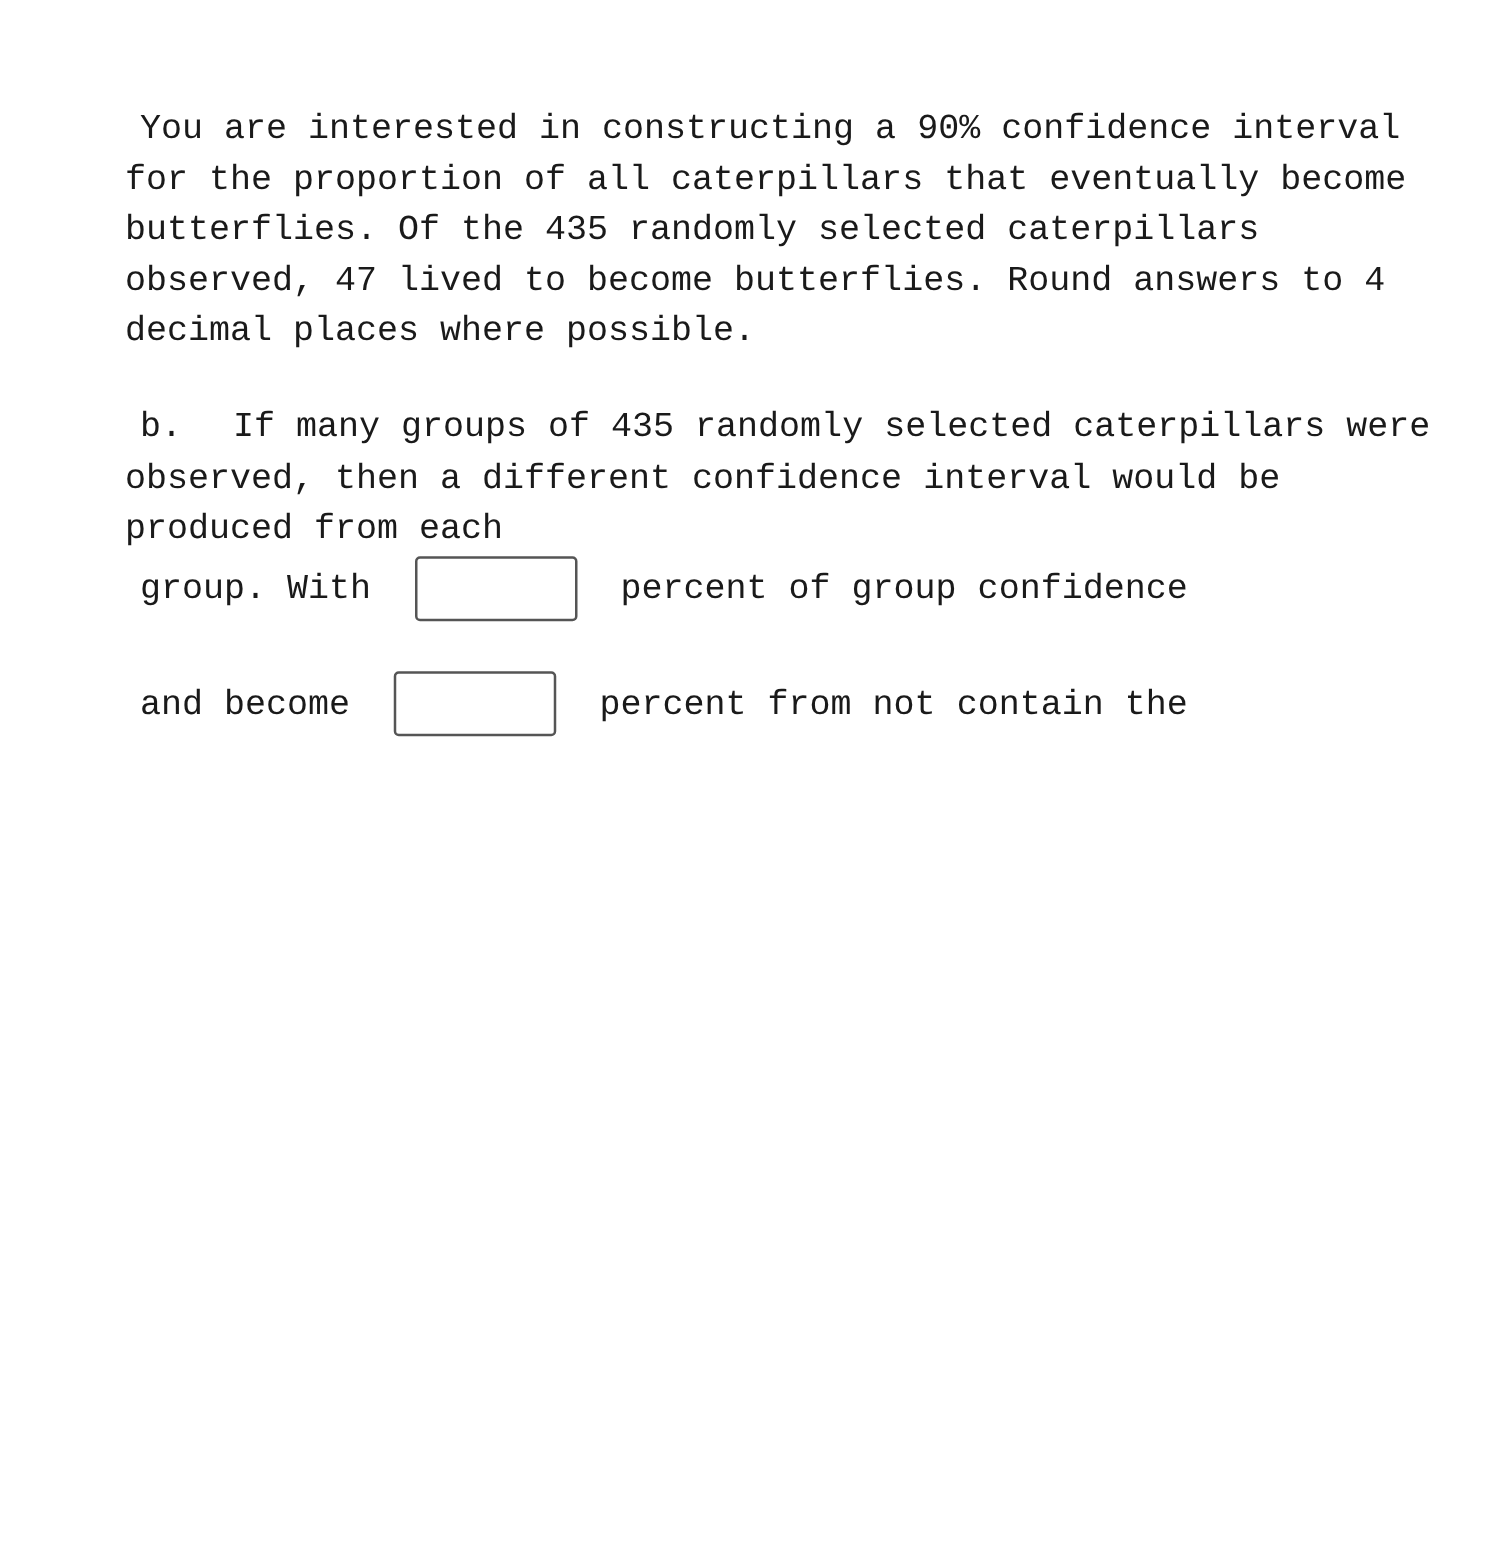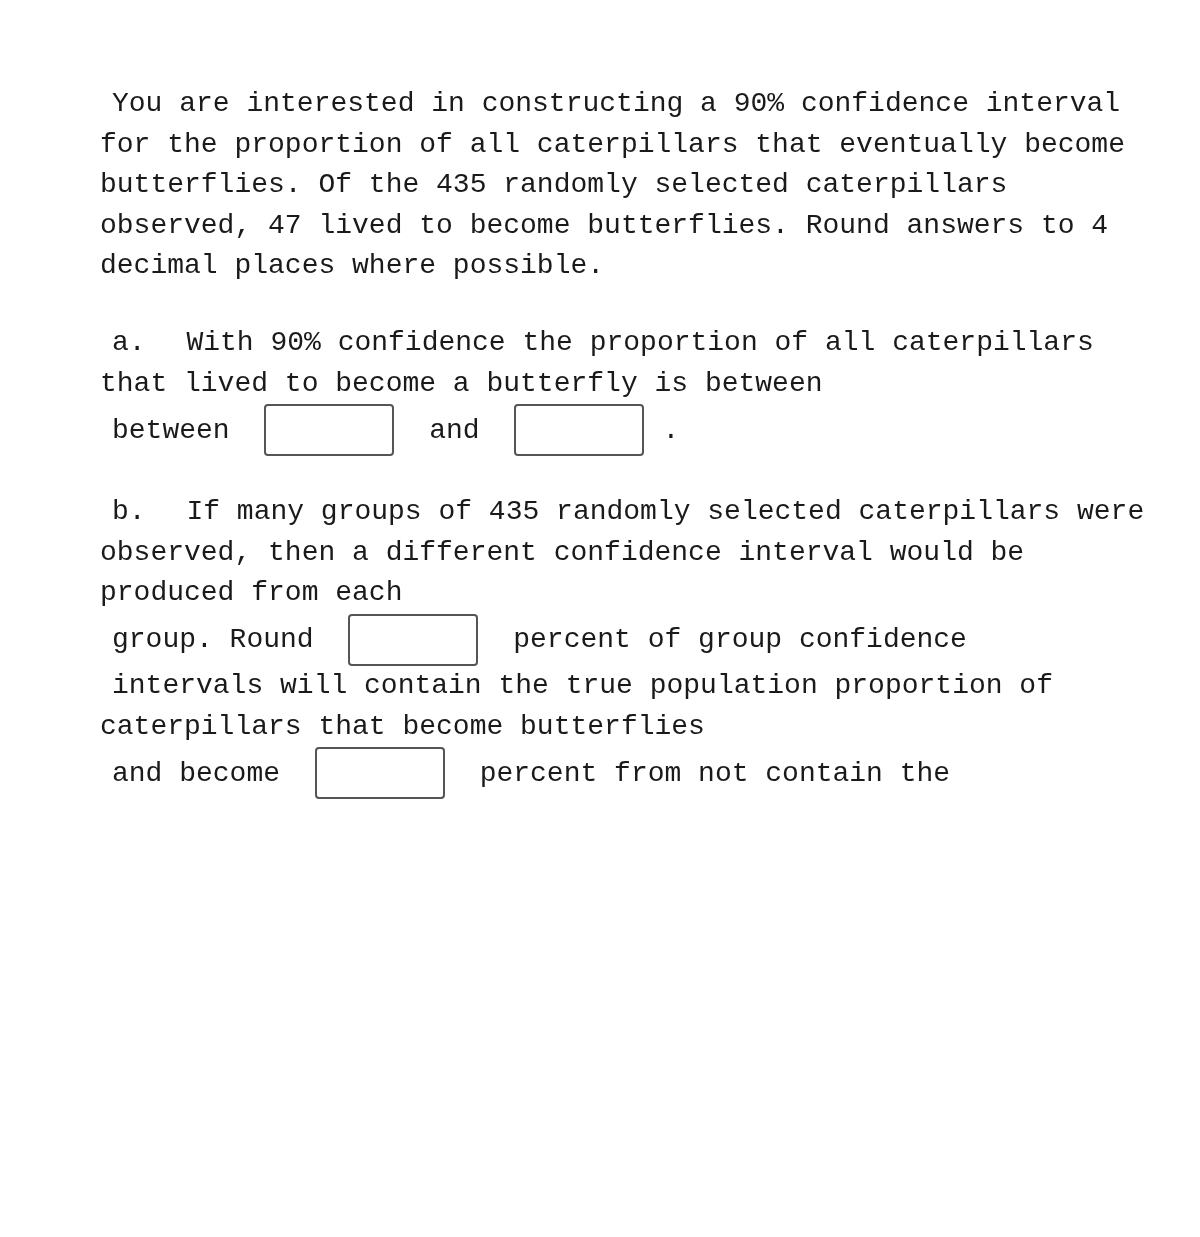--- a/index.html
+++ b/index.html
@@ -51,39 +51,29 @@
   </style>
 </head>
 <body>
 
 <div>
 
   <div class="question-text">
     <span>You are interested in constructing a 90% confidence interval for the proportion of all caterpillars that eventually become butterflies. Of the 435 randomly selected caterpillars observed, 47 lived to become butterflies. Round answers to 4 decimal places where possible.</span>
   </div>
 
-  <div class="part">
-    <span>a.</span>
-    <span>With 90% confidence the proportion of all caterpillars that lived to become a butterfly is between</span>
-    <br>
-    <span>between </span>
-    <input type="text" class="inline-input" placeholder="" style="">
-    <span>and</span>
-    <input type="text" class="inline-input" placeholder="" style=""><span>.</span>
-  </div>
 
   <div class="part">
     <span>b.</span>
     <span> If many groups of 435 randomly selected caterpillars were observed, then a different confidence interval would be produced from each</span>
     <br>
-    <span>group. Round </span>
+    <span>group. With </span>
     <input type="text" class="inline-input-wide" placeholder="" style="">
     <span>percent of group confidence</span>
     <br>
-    <span>intervals will contain the true population proportion of caterpillars that become butterflies</span>
     <br>
     <span>and become </span>
     <input type="text" class="inline-input-wide" placeholder="" style="">
     <span>percent from not contain the</span>
     <br>
   </div>
 
 </div>
 
 </body></html>

